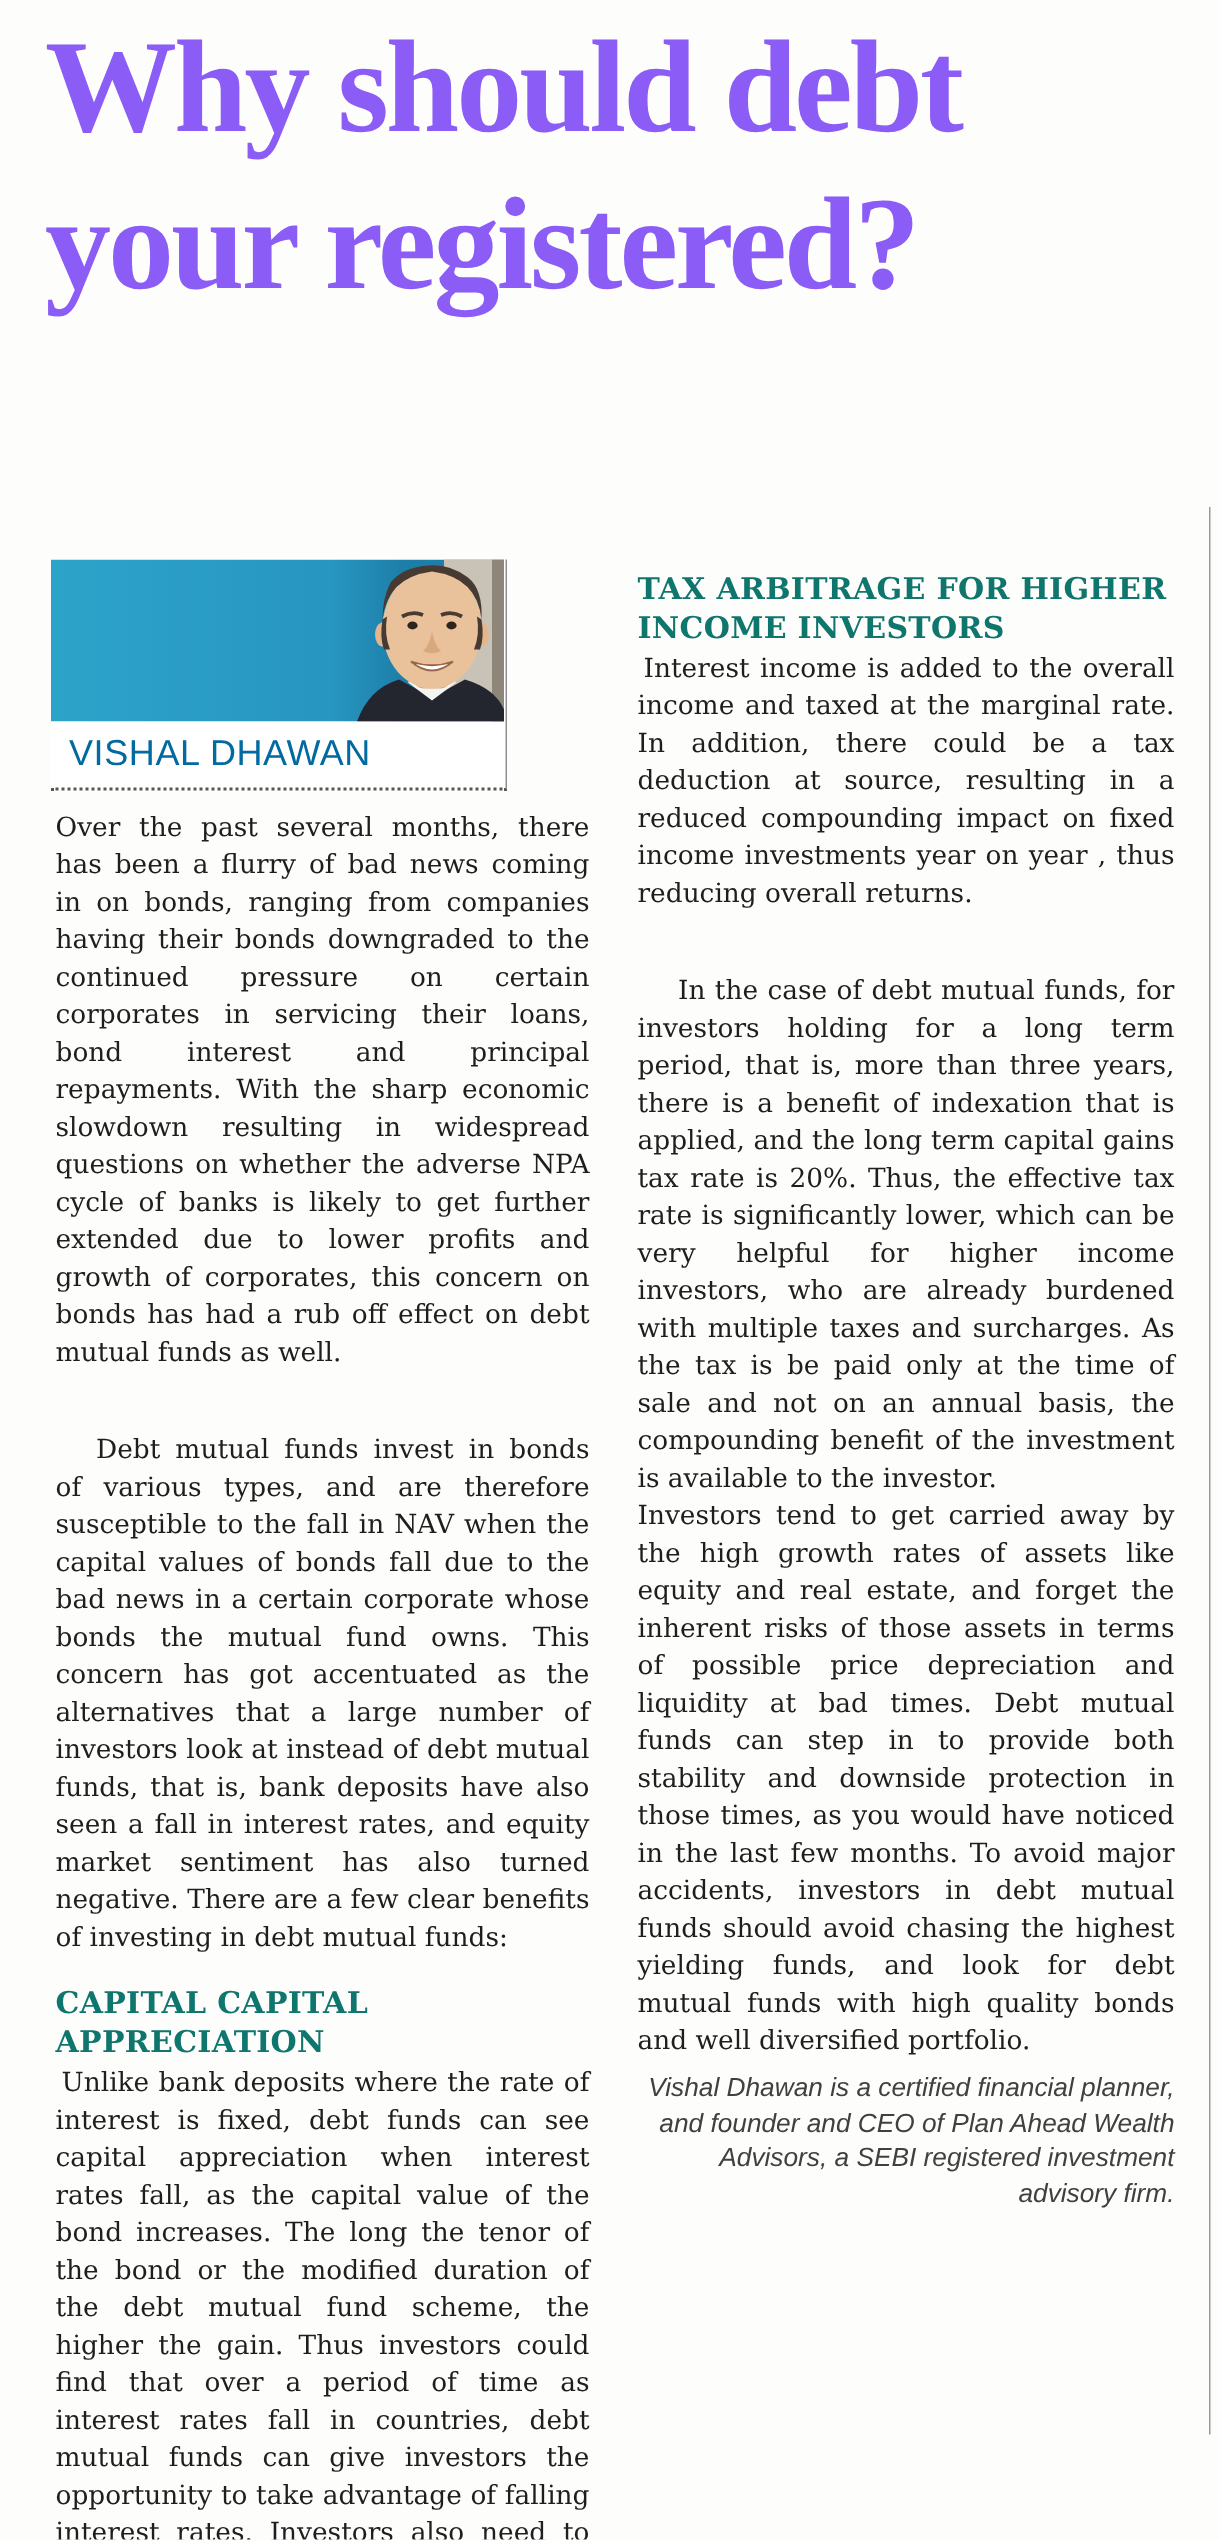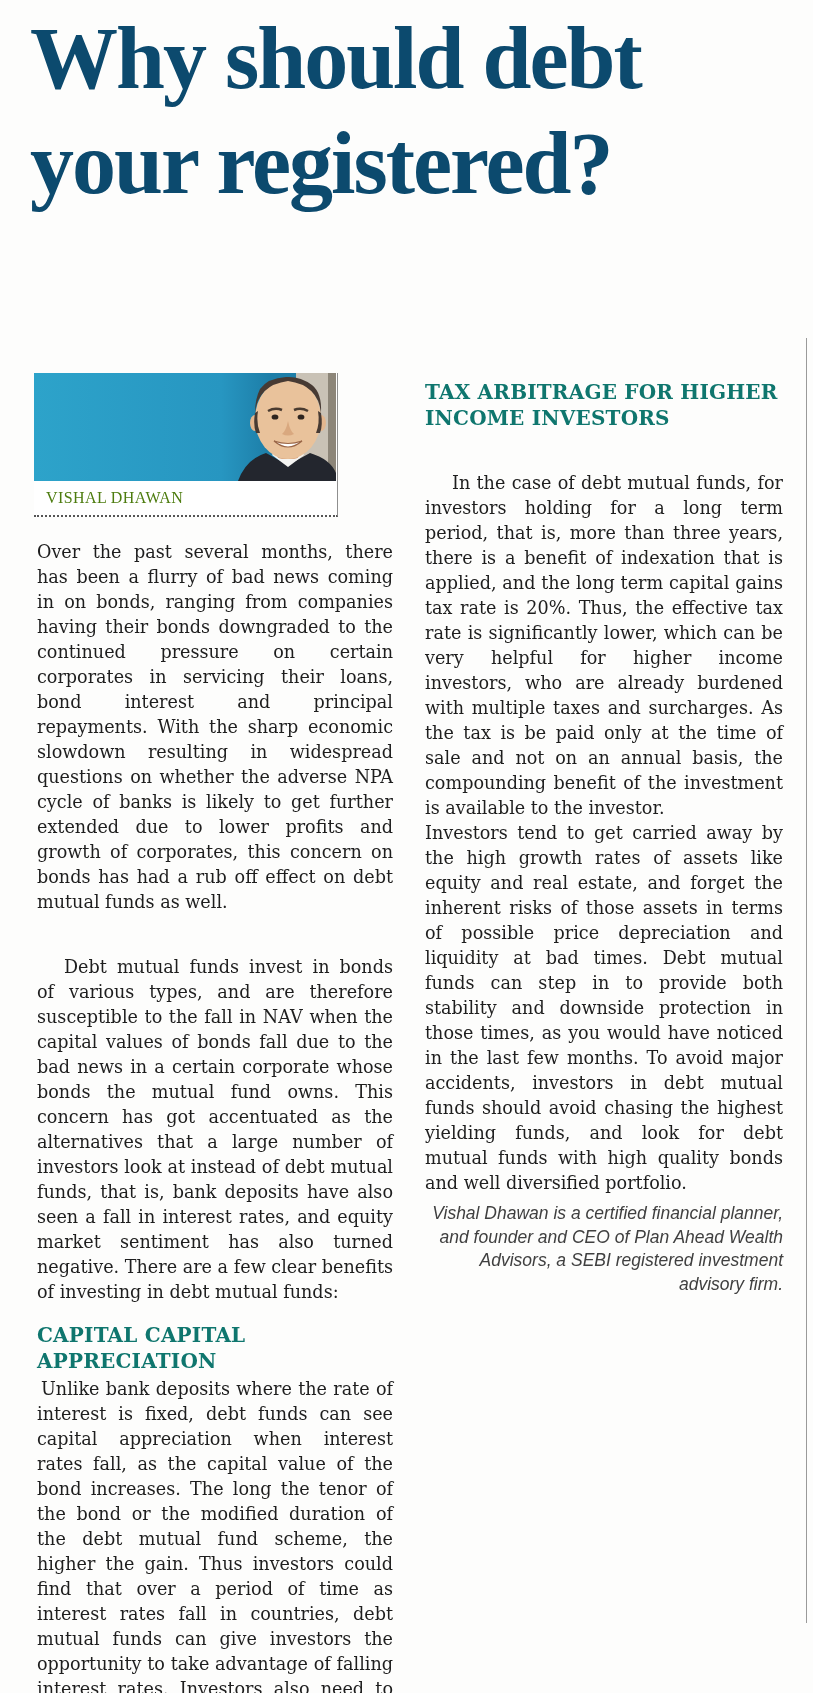--- a/index.html
+++ b/index.html
@@ -14,36 +14,36 @@
   .page { position:absolute; inset:0; }
 
   
   .headline {
     position:absolute; left:30px; top:6px; width:760px;
     font-family:"Liberation Serif", serif;
     font-weight:bold;
     font-size:88px;
     line-height:105px;
     letter-spacing:-2px;
-    color:#0c4a6e;
+    color:#8b5cf6;
   }
 
   
   .photo-box {
     position:absolute; left:34px; top:373px; width:303px;
     border-right:1px solid #8f8f8f;
     border-bottom:2px dotted #555;
     background:#fff;
   }
   .photo-box svg { display:block; }
   .photo-caption {
-    font-family:Liberation Serif, serif;
-    font-size:16px;
+    font-family:Liberation Sans, sans-serif;
+    font-size:24px;
     letter-spacing:0.4px;
-    color:#4d7c0f;
+    color:#0369a1;
     padding:8px 0 8px 12px;
   }
 
   
   .col {
     position:absolute;
     text-align:justify;
     font-size:17.6px;
     line-height:25px;
     color:#1e1e1e;
@@ -137,20 +137,21 @@
 
   <div class="col col-left">
     <p>Over the past several months, there has been a flurry of bad news coming in on bonds, ranging from companies having their bonds downgraded to the continued pressure on certain corporates in servicing their loans, bond interest and principal repayments. With the sharp economic slowdown resulting in widespread questions on whether the adverse NPA cycle of banks is likely to get further extended due to lower profits and growth of corporates, this concern on bonds has had a rub off effect on debt mutual funds as well.</p>
     <p class="indent">Debt mutual funds invest in bonds of various types, and are therefore susceptible to the fall in NAV when the capital values of bonds fall due to the bad news in a certain corporate whose bonds the mutual fund owns. This concern has got accentuated as the alternatives that a large number of investors look at instead of debt mutual funds, that is, bank deposits have also seen a fall in interest rates, and equity market sentiment has also turned negative. There are a few clear benefits of investing in debt mutual funds:</p>
     <div class="section-heading">CAPITAL CAPITAL APPRECIATION</div>
     <p class="tiny-indent">Unlike bank deposits where the rate of interest is fixed, debt funds can see capital appreciation when interest rates fall, as the capital value of the bond increases. The long the tenor of the bond or the modified duration of the debt mutual fund scheme, the higher the gain. Thus investors could find that over a period of time as interest rates fall in countries, debt mutual funds can give investors the opportunity to take advantage of falling interest rates. Investors also need to remember that</p>
   </div>
 
   <div class="col col-right">
     <div class="section-heading">TAX ARBITRAGE FOR HIGHER INCOME INVESTORS</div>
+    <p class="tiny-indent">Interest income is added to the overall income and taxed at the marginal rate. In addition, there could be a tax deduction at source, resulting in a reduced compounding impact on fixed income investments year on year , thus reducing overall returns.</p>
     <p class="indent">In the case of debt mutual funds, for investors holding for a long term period, that is, more than three years, there is a benefit of indexation that is applied, and the long term capital gains tax rate is 20%. Thus, the effective tax rate is significantly lower, which can be very helpful for higher income investors, who are already burdened with multiple taxes and surcharges. As the tax is be paid only at the time of sale and not on an annual basis, the compounding benefit of the investment is available to the investor.</p>
     <p>Investors tend to get carried away by the high growth rates of assets like equity and real estate, and forget the inherent risks of those assets in terms of possible price depreciation and liquidity at bad times. Debt mutual funds can step in to provide both stability and downside protection in those times, as you would have noticed in the last few months. To avoid major accidents, investors in debt mutual funds should avoid chasing the highest yielding funds, and look for debt mutual funds with high quality bonds and well diversified portfolio.</p>
     <div class="byline">Vishal Dhawan is a certified financial planner, and founder and CEO of Plan Ahead Wealth Advisors, a SEBI registered investment advisory firm.</div>
   </div>
 
   <div class="edge-rule"></div>
 
 </div>
 
 </body></html>

